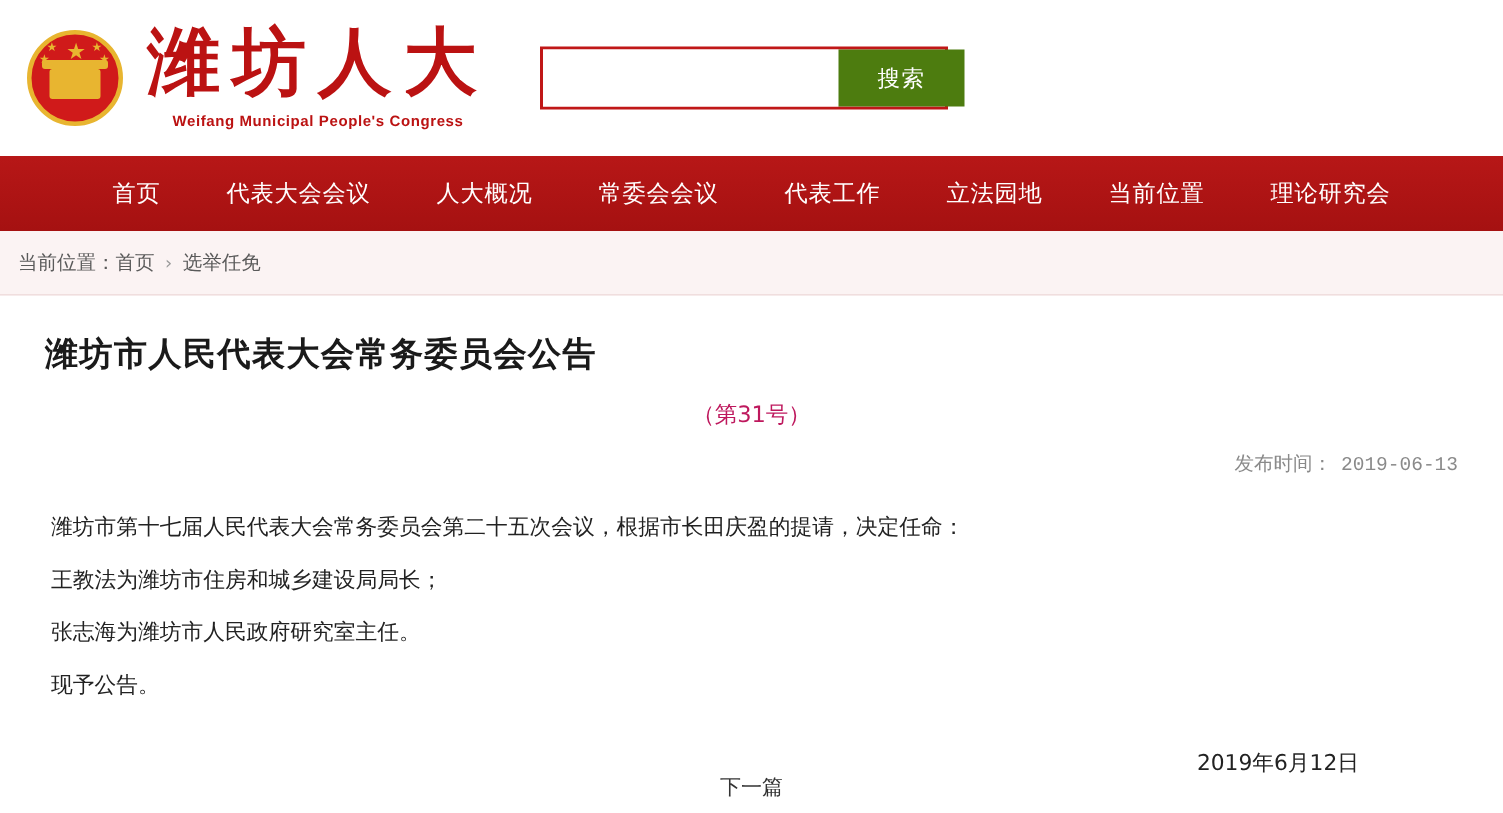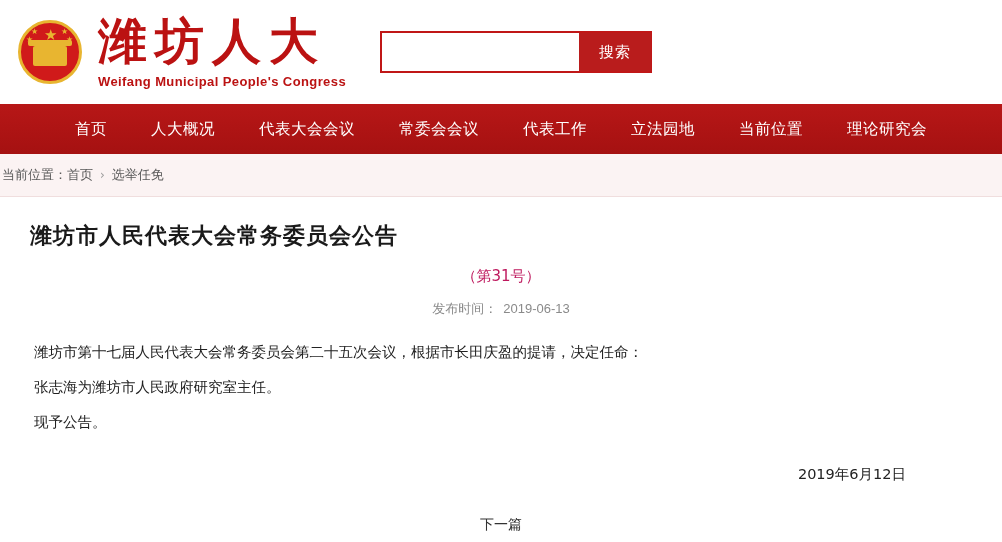--- a/index.html
+++ b/index.html
@@ -76,21 +76,21 @@
     font-family: "DejaVu Sans", sans-serif;
     font-size: 49px;
     font-weight: bold;
     color: #bb1212;
     letter-spacing: 8px;
     line-height: 54px;
     white-space: nowrap;
   }
   .title-en {
     font-family: "Liberation Sans", sans-serif;
-    font-size: 13px;
+    font-size: 10px;
     font-weight: bold;
     color: #bb1212;
     letter-spacing: 0.4px;
     line-height: 20px;
     margin-top: 3px;
     white-space: nowrap;
     text-align: center;
   }
   .search-wrap {
     margin-left: 34px;
@@ -106,22 +106,22 @@
     border: none;
     outline: none;
     padding: 0 8px;
     font-size: 14px;
     font-family: "Liberation Sans", sans-serif;
     color: #333;
     background: #fff;
   }
   .search-btn {
     flex: 0 0 auto;
-    width: 72px;
-    background: #b91c1c;
+    width: 84px;
+    background: #4d7c0f;
     color: #fff;
     border: none;
     font-size: 15px;
     font-family: "DejaVu Sans", sans-serif;
     cursor: pointer;
     letter-spacing: 1px;
   }
 
   
   .nav {
@@ -142,21 +142,21 @@
     cursor: pointer;
     letter-spacing: 0.5px;
   }
 
   
   .crumb-bar {
     height: 43px;
     background: #fbf3f3;
     display: flex;
     align-items: center;
-    padding-left: 2px;
+    padding-left: 12px;
     border-bottom: 1px solid #f0dede;
   }
   .crumb-text {
     font-family: "DejaVu Sans", sans-serif;
     font-size: 13px;
     color: #5a5a5a;
   }
   .crumb-link {
     font-family: "DejaVu Sans", sans-serif;
     font-size: 13px;
@@ -184,22 +184,22 @@
     letter-spacing: 1px;
   }
   .art-subtitle {
     text-align: center;
     font-family: "DejaVu Sans", sans-serif;
     font-size: 15px;
     color: #be185d;
     margin-top: 16px;
   }
   .art-meta {
-    text-align: center;
-    font-family: Liberation Sans, sans-serif;
+    text-align: right;
+    font-family: Liberation Mono, monospace;
     font-size: 13px;
     color: #8a8a8a;
     margin-top: 14px;
   }
   .art-meta .meta-date { margin-left: 6px; }
   .art-body {
     margin-top: 18px;
     padding: 0 4px;
   }
   .art-p {
@@ -262,22 +262,22 @@
     </div>
 
     <div class="search-wrap">
       <input class="search-input" type="text" value="" placeholder="" style="">
       <button class="search-btn">搜索</button>
     </div>
   </div>
 
   <div class="nav">
     <div class="nav-item">首页</div>
+    <div class="nav-item">代表大会会议</div>
     <div class="nav-item">人大概况</div>
-    <div class="nav-item">代表大会会议</div>
     <div class="nav-item">常委会会议</div>
     <div class="nav-item">代表工作</div>
     <div class="nav-item">立法园地</div>
     <div class="nav-item">当前位置</div>
     <div class="nav-item">理论研究会</div>
   </div>
 
   <div class="crumb-bar">
     <span class="crumb-text">当前位置：</span>
     <span class="crumb-link">首页</span>
@@ -287,20 +287,21 @@
 
   <div class="article">
     <div class="art-title">潍坊市人民代表大会常务委员会公告</div>
     <div class="art-subtitle">（第31号）</div>
     <div class="art-meta">
       <span>发布时间：</span><span class="meta-date">2019-06-13</span>
     </div>
 
     <div class="art-body">
       <p class="art-p">潍坊市第十七届人民代表大会常务委员会第二十五次会议，根据市长田庆盈的提请，决定任命：</p>
+      <p class="art-p">王教法为潍坊市住房和城乡建设局局长；</p>
       <p class="art-p">张志海为潍坊市人民政府研究室主任。</p>
       <p class="art-p">现予公告。</p>
 
       <div class="sign">
         <div class="sign-line">2019年6月12日</div>
       </div>
     </div>
   </div>
 
   <div class="pager">

